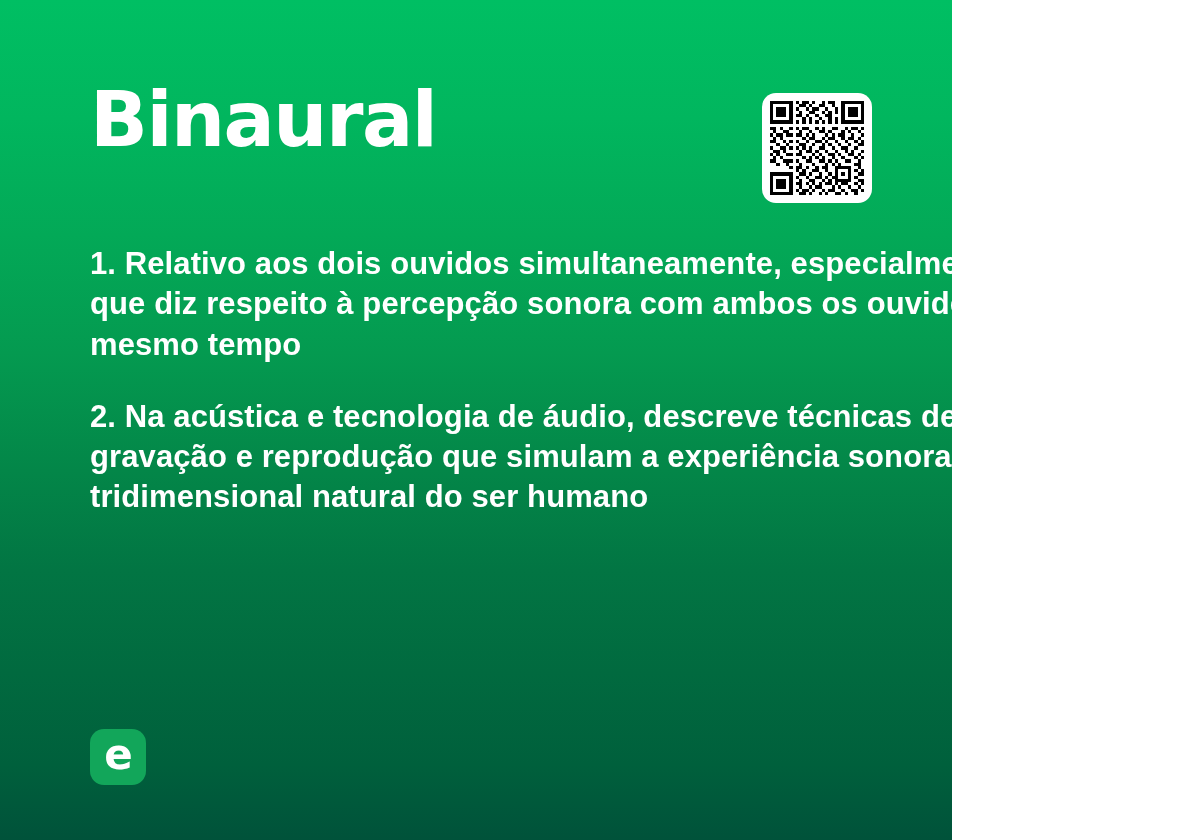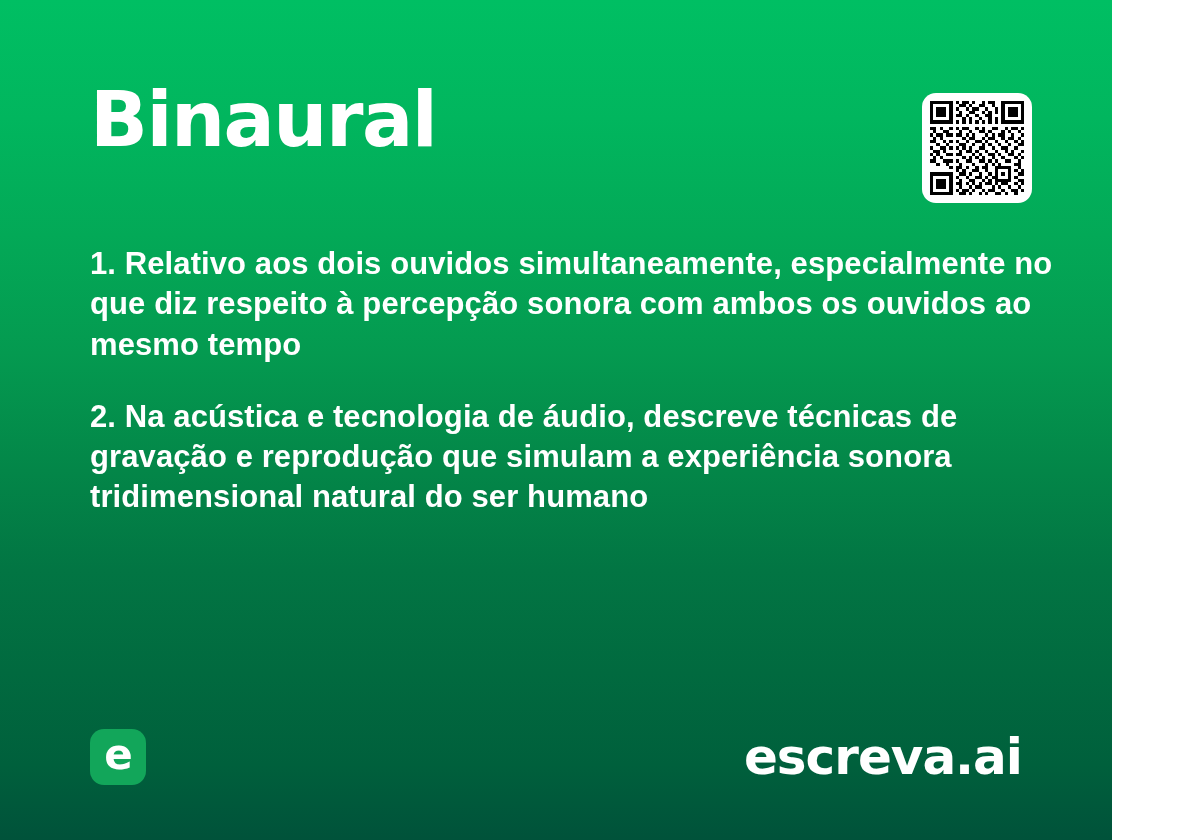--- a/index.html
+++ b/index.html
@@ -9,21 +9,21 @@
   body {
     width: 1200px;
     height: 840px;
     overflow: hidden;
     font-family: "Liberation Sans", sans-serif;
     -webkit-font-smoothing: antialiased;
   }
 
   .card {
     position: relative;
-    width: 1112px;
+    width: 952px;
     height: 840px;
     box-sizing: border-box;
     background: linear-gradient(180deg,
         #00bf63 0%,
         #01b65e 14%,
         #03a957 28%,
         #049a50 42%,
         #038648 56%,
         #027543 68%,
         #016a3f 80%,
@@ -426,16 +426,15 @@
 
   <div class="definitions">
     <p class="definition def-1">1. Relativo aos dois ouvidos simultaneamente, especialmente no que diz respeito à percepção sonora com ambos os ouvidos ao mesmo tempo</p>
     <p class="definition def-2">2. Na acústica e tecnologia de áudio, descreve técnicas de gravação e reprodução que simulam a experiência sonora tridimensional natural do ser humano</p>
   </div>
 
   <div class="footer">
     <div class="logo-badge">
       <span class="glyph">e</span>
     </div>
-    <div class="wordmark">escreva.ai</div>
   </div>
 
 </div>
 
 </body></html>

